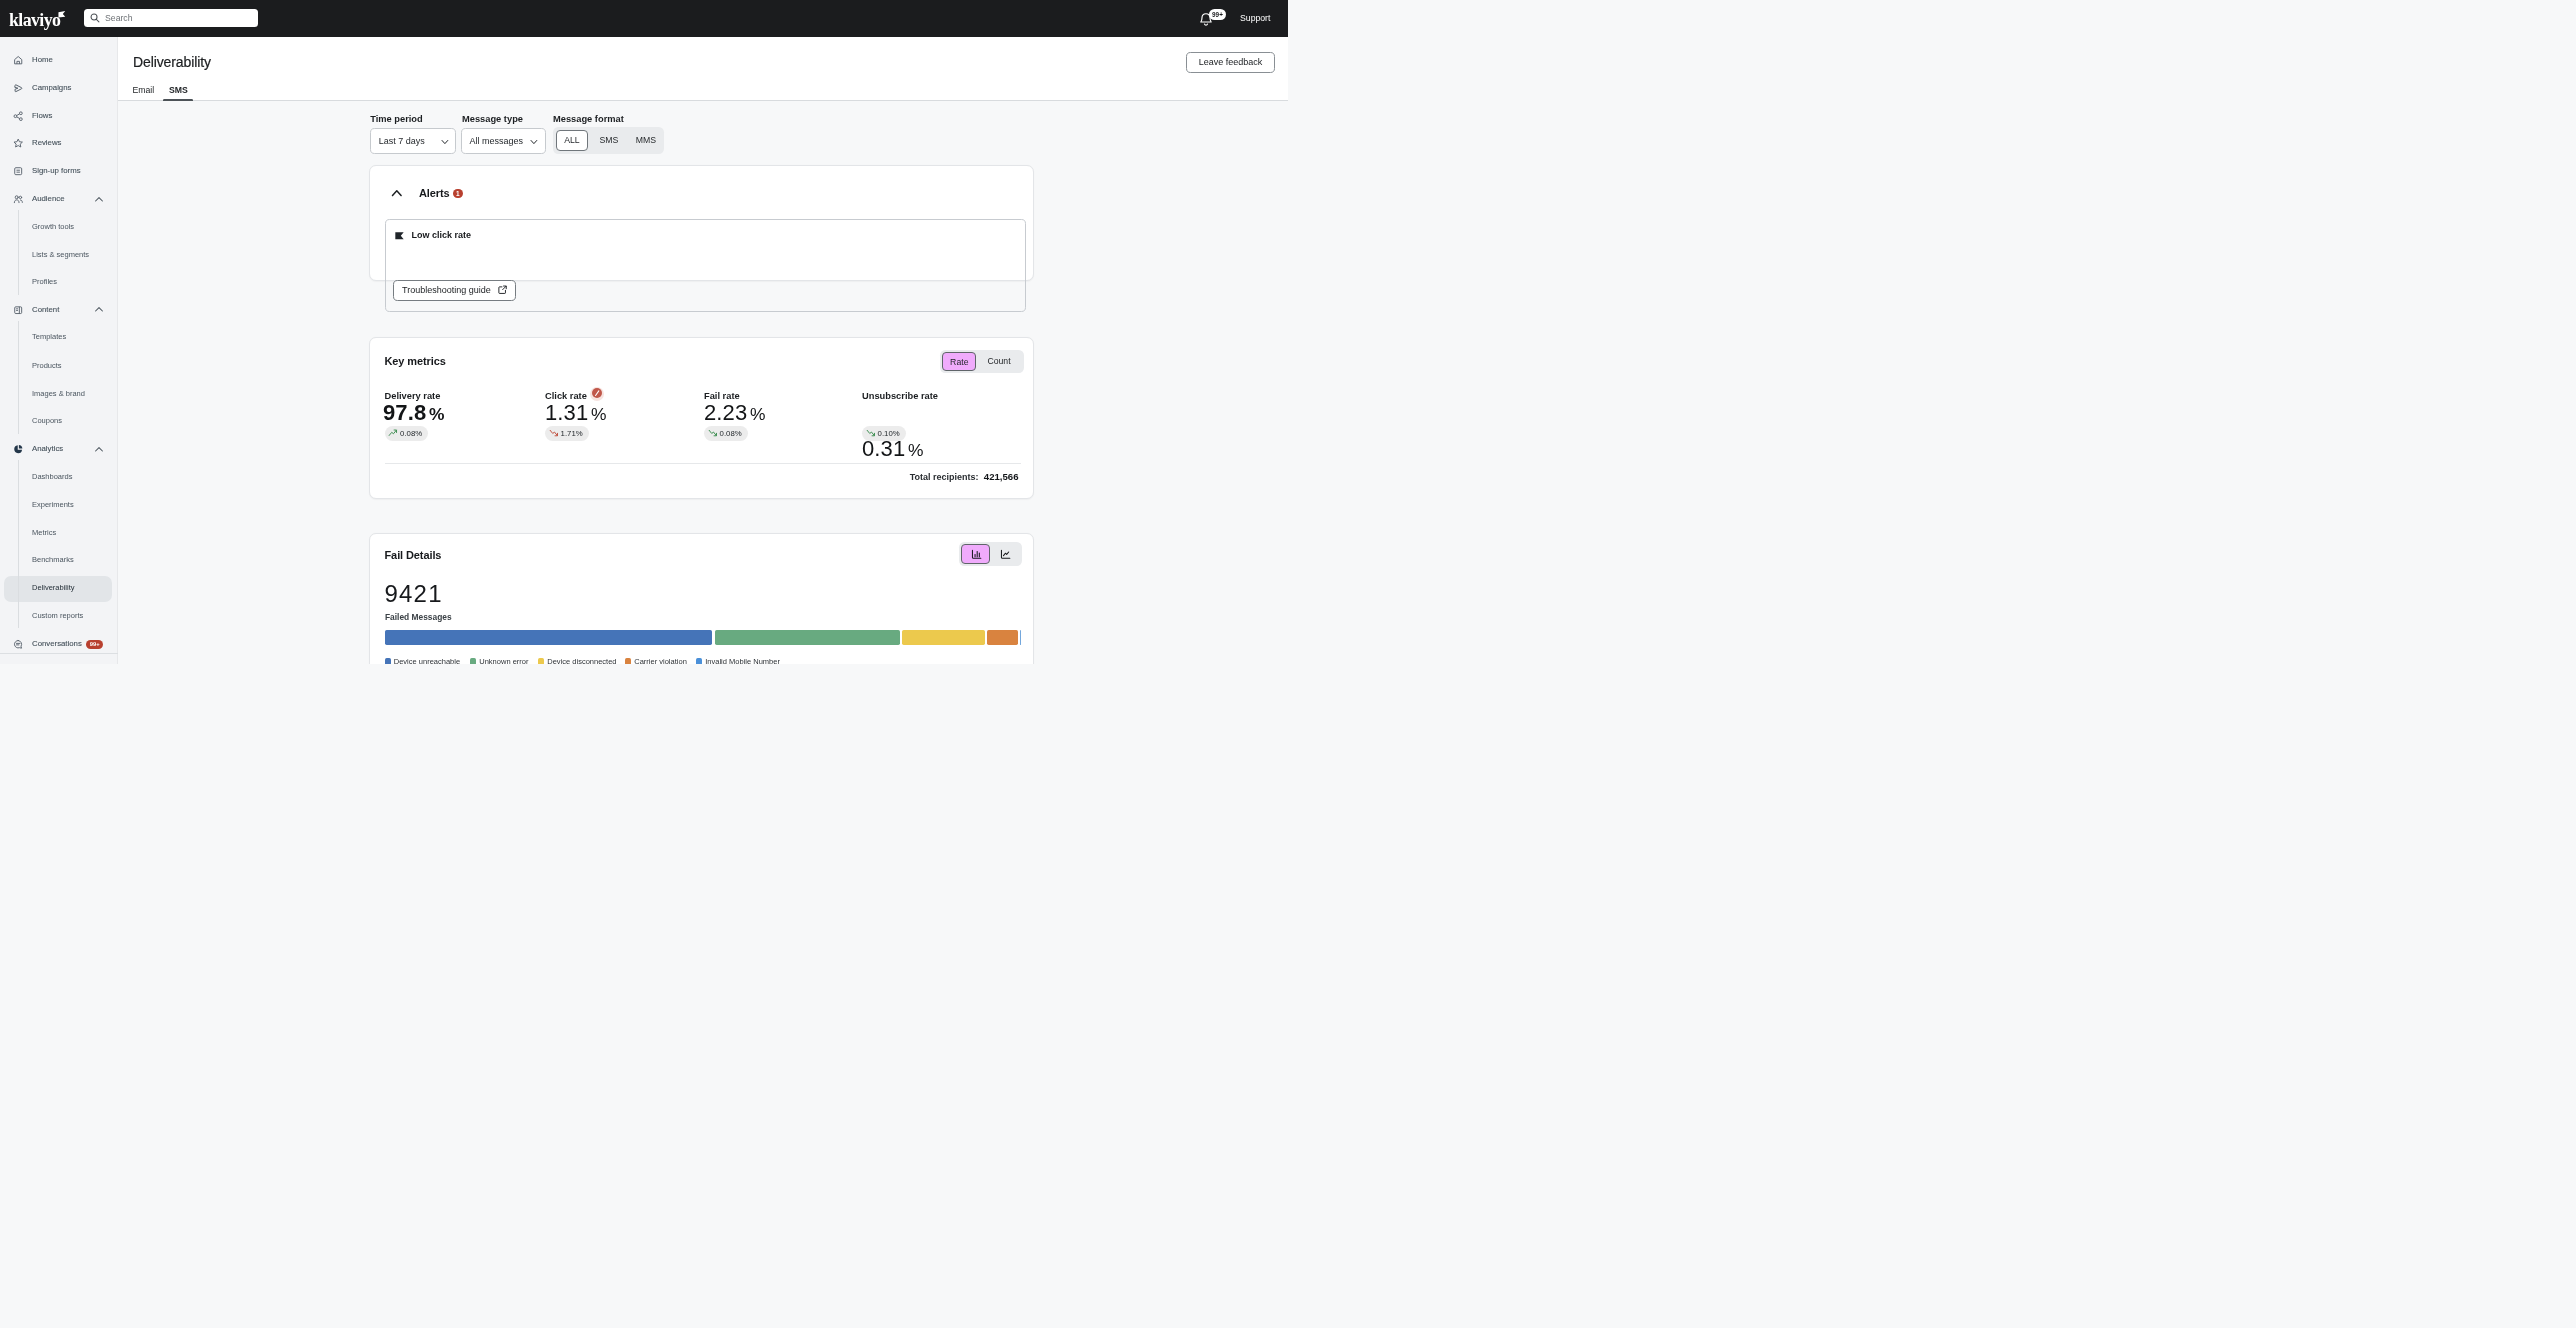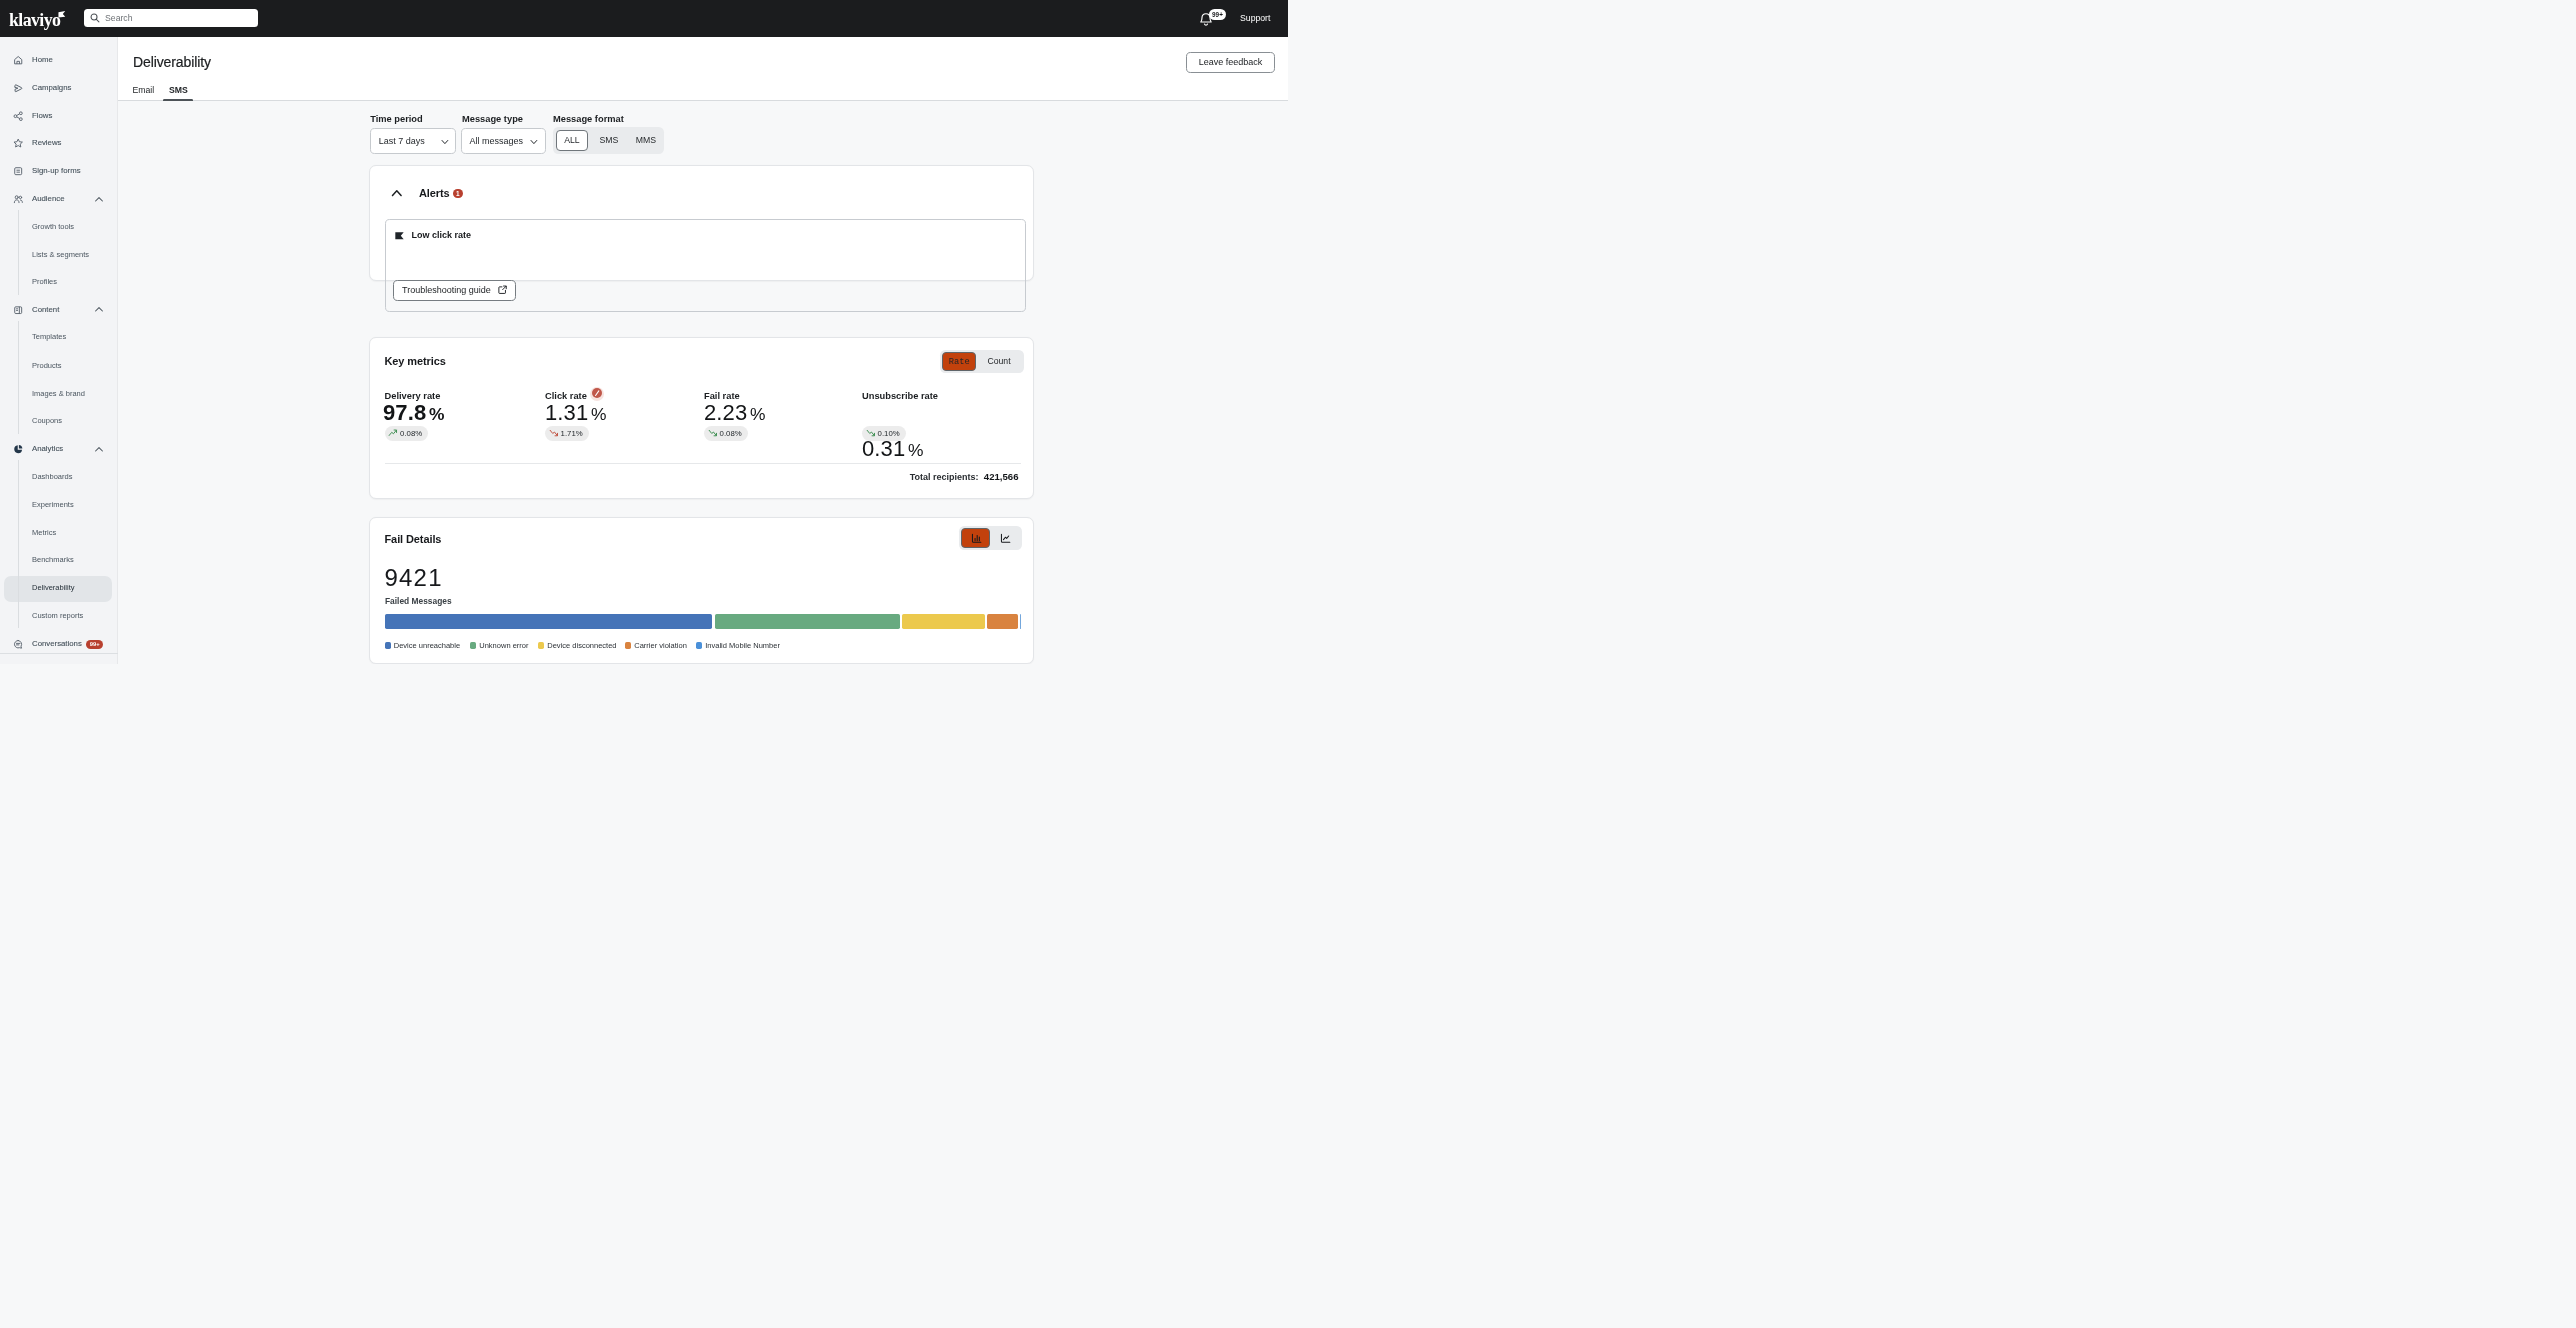--- a/index.html
+++ b/index.html
@@ -46,31 +46,31 @@
 .h2 { font-size:11px; font-weight:700; color:#17191c; letter-spacing:-0.1px; }
 
 #card1 { top:64px; height:116px; }
 #alertbox { position:absolute; left:15px; top:53px; width:641px; height:93px; border:0.6px solid #c7cbd0; border-radius:4.6px; }
 #alertbox .atitle { position:absolute; left:25.5px; top:10.4px; font-size:9px; font-weight:700; color:#17191c; }
 #alertbox p { position:absolute; left:9.3px; top:32px; font-size:8.5px; line-height:14px; color:#23272b; }
 #tbtn { position:absolute; left:7px; top:60px; height:21px; border:0.6px solid #767c81; border-radius:4.6px; background:#fff; font-size:9px; color:#1c1f22; line-height:19.7px; padding:0 8px; }
 
 #card2 { top:236px; height:162px; }
 .mtoggle { position:absolute; background:#e9ebed; border-radius:5.2px; }
-.mtoggle .on { position:absolute; background:#c2410c; border:0.6px solid #5f6569; border-radius:4px;font-family:Liberation Mono, monospace; }
+.mtoggle .on { position:absolute; background:#f0abfc; border:0.6px solid #5f6569; border-radius:4px; }
 .mlabel { position:absolute; top:53px; font-size:9.3px; font-weight:700; color:#1b1e21; }
 .mval { position:absolute; top:62px; font-size:22px; color:#131517; letter-spacing:0.1px; white-space:nowrap; }
 .mval .pct { font-size:17.4px; margin-left:2.9px; }
 .chip { position:absolute; top:88px; height:15px; background:#ececec; border-radius:7.5px; font-size:7.8px; color:#24292d; line-height:15px; padding:0 5.8px 0 3.5px; white-space:nowrap; }
 .chip svg { vertical-align:-1.7px; margin-right:2.3px; }
 #kmline { position:absolute; left:14.5px; top:125px; width:636px; height:0.6px; background:#e6e8ea; }
 #totrec { position:absolute; right:14.5px; top:133px; font-size:9px; font-weight:700; color:#2a2e32; }
 #totrec b { font-size:9.6px; color:#131619; margin-left:5.2px; }
 
-#card3 { top:416px; height:147px; }
+#card3 { top:432px; height:147px; }
 #bignum { position:absolute; left:14.5px; top:46px; font-size:24px; letter-spacing:1.2px; color:#17191c; }
 #fmsg { position:absolute; left:15px; top:78px; font-size:8.4px; font-weight:700; color:#3b4146; }
 #stackbar { position:absolute; left:14.5px; top:96px; width:637px; height:14.5px; }
 #stackbar div { position:absolute; top:0; height:14.5px; border-radius:1.7px; }
 .leg { position:absolute; top:122px; height:8px; }
 .leg i { display:inline-block; width:6.4px; height:6.4px; border-radius:1.7px; margin-right:2.9px; vertical-align:-0.6px; }
 .leg span { font-size:7.5px; color:#2c3136; }
 </style>
 </head>
 <body>

